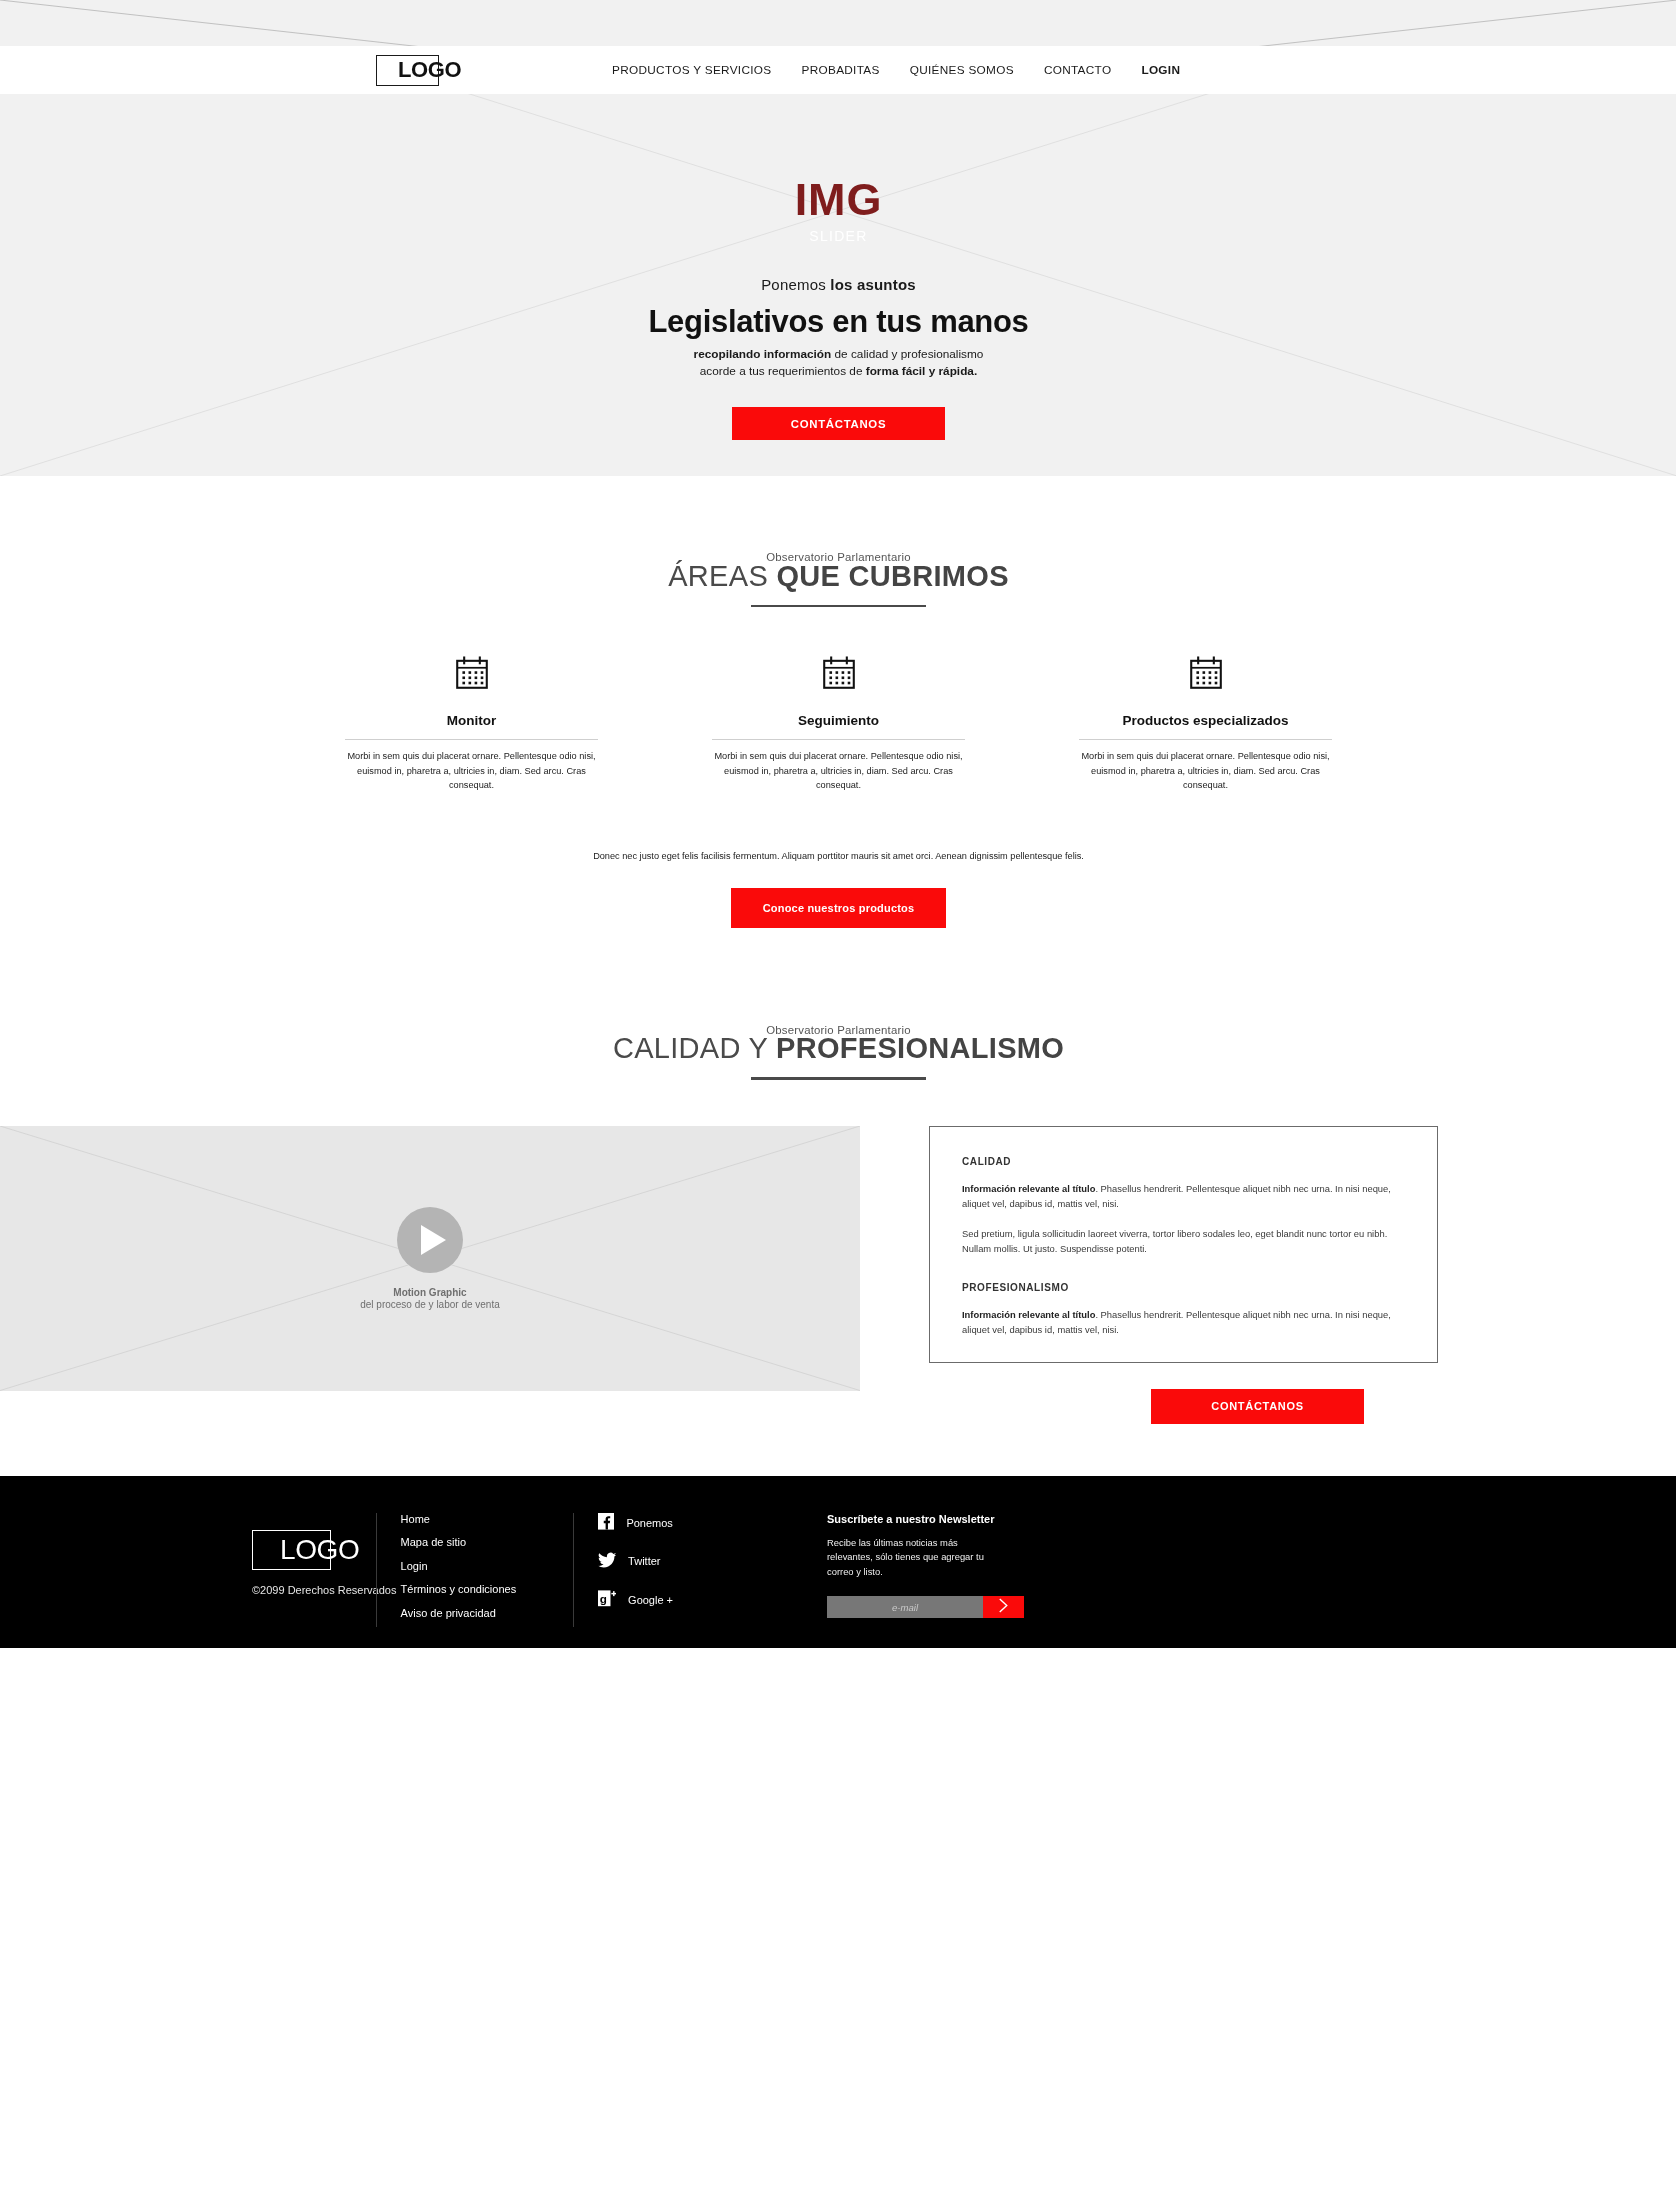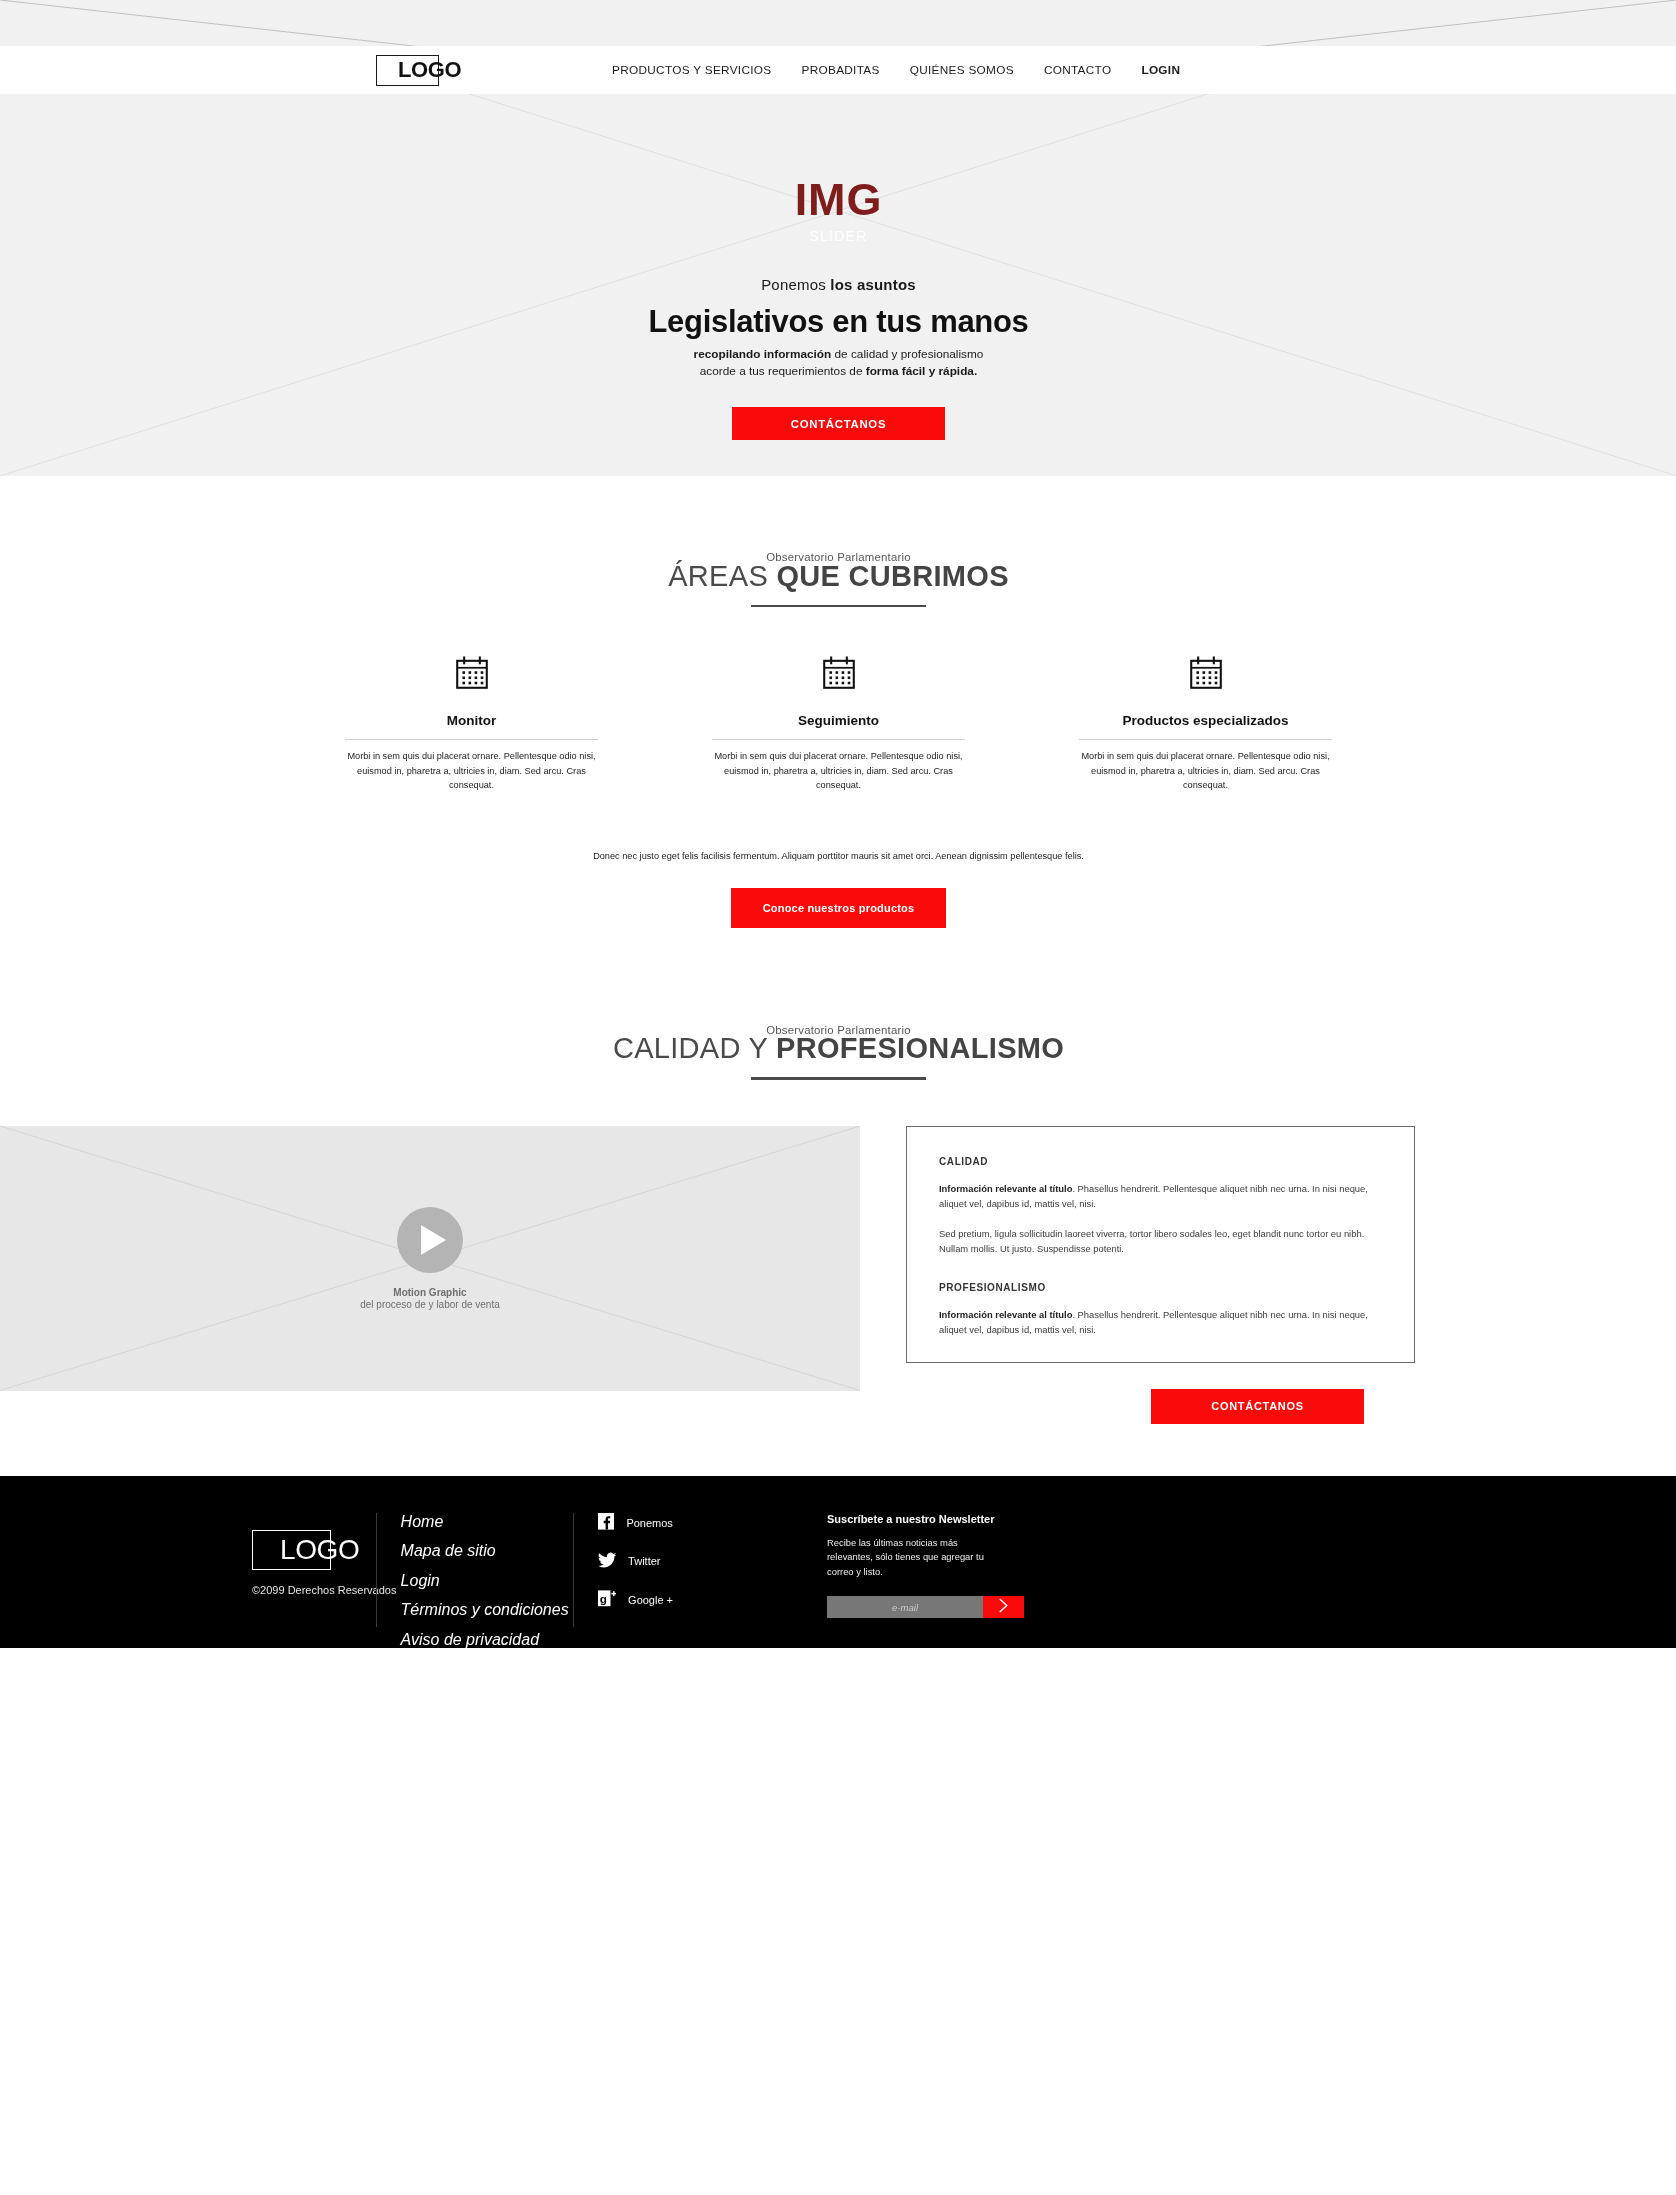--- a/index.html
+++ b/index.html
@@ -295,21 +295,21 @@
   }
 
   .info-col {
     flex: 1;
     padding-left: 14px;
     display: flex;
     flex-direction: column;
     align-items: flex-start;
   }
   .info-box {
-    margin-left: 32px;
+    margin-left: 55px;
     width: 509px;
     border: 0.9px solid #6b6b6b;
     background: #fff;
     padding: 29px 32px 24.5px;
   }
   .info-h {
     font-size: 10px;
     font-weight: 700;
     letter-spacing: 0.6px;
     color: #333;
@@ -373,26 +373,25 @@
     color: #e6e6e6;
     white-space: nowrap;
   }
   .f-links {
     width: 197px;
     padding-left: 23.6px;
     border-left: 0.9px solid #3a3a3a;
   }
   .f-link {
     display: block;
-    font-size: 16px;
+    font-size: 11px;
     color: #ffffff;
     text-decoration: none;
     margin-bottom: 11.4px;
     cursor: pointer;
-    font-style: italic;
   }
   .f-social {
     width: 223px;
     padding-left: 23.6px;
     border-left: 0.9px solid #3a3a3a;
   }
   .f-soc {
     display: flex;
     align-items: center;
     gap: 12.2px;

